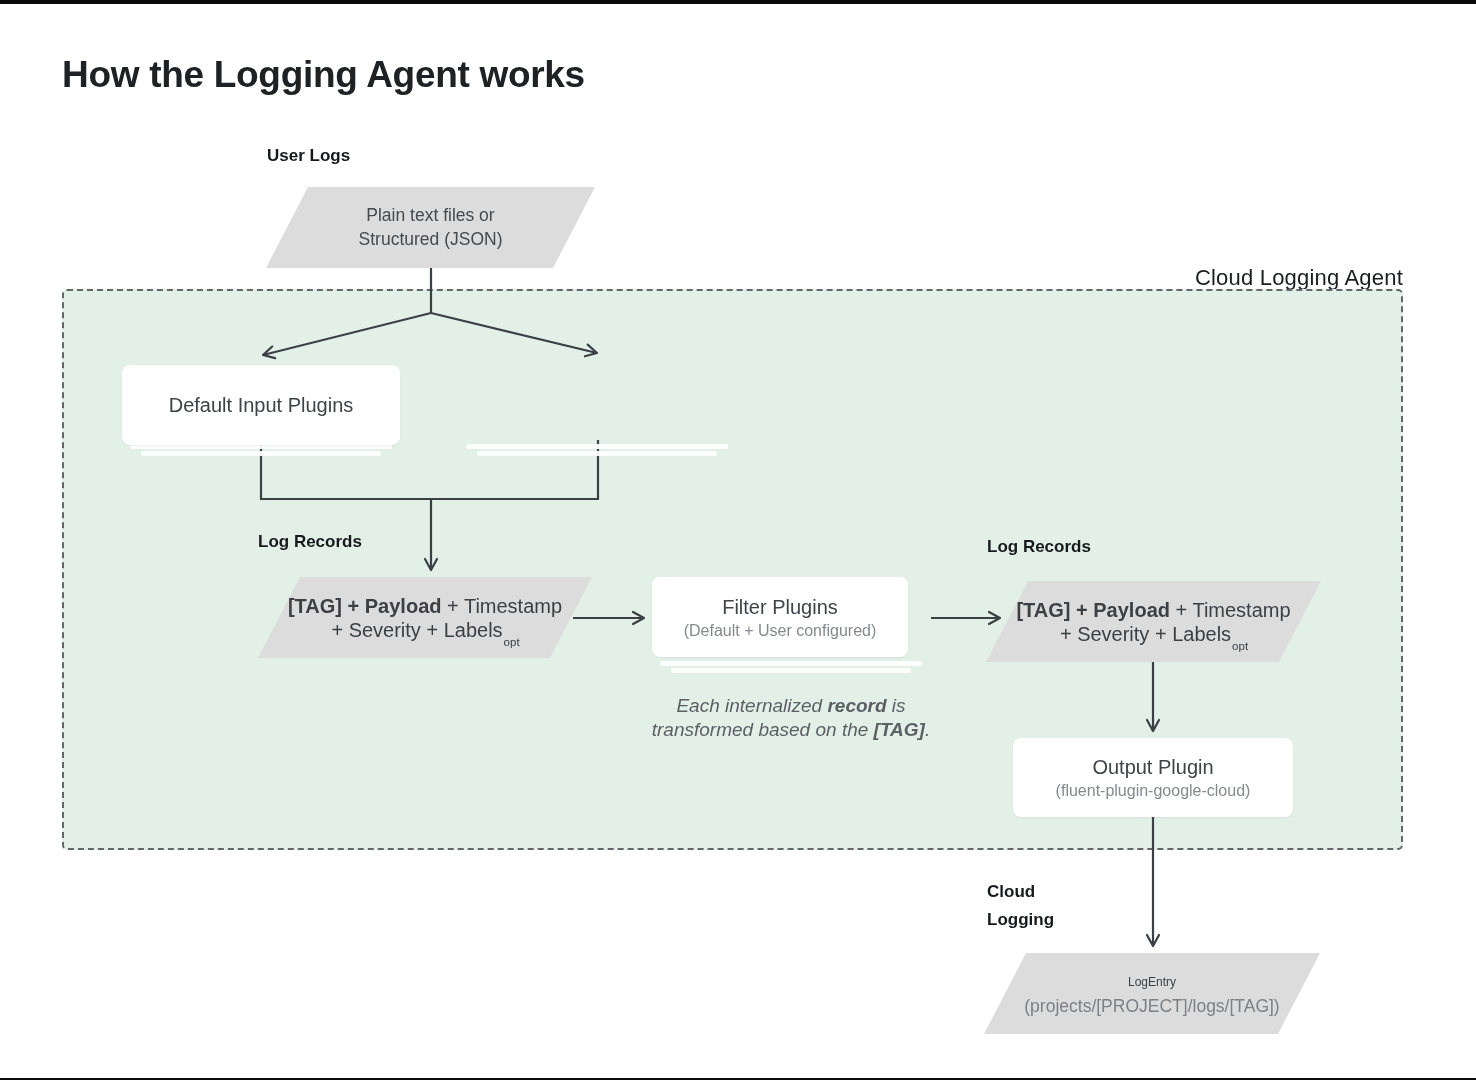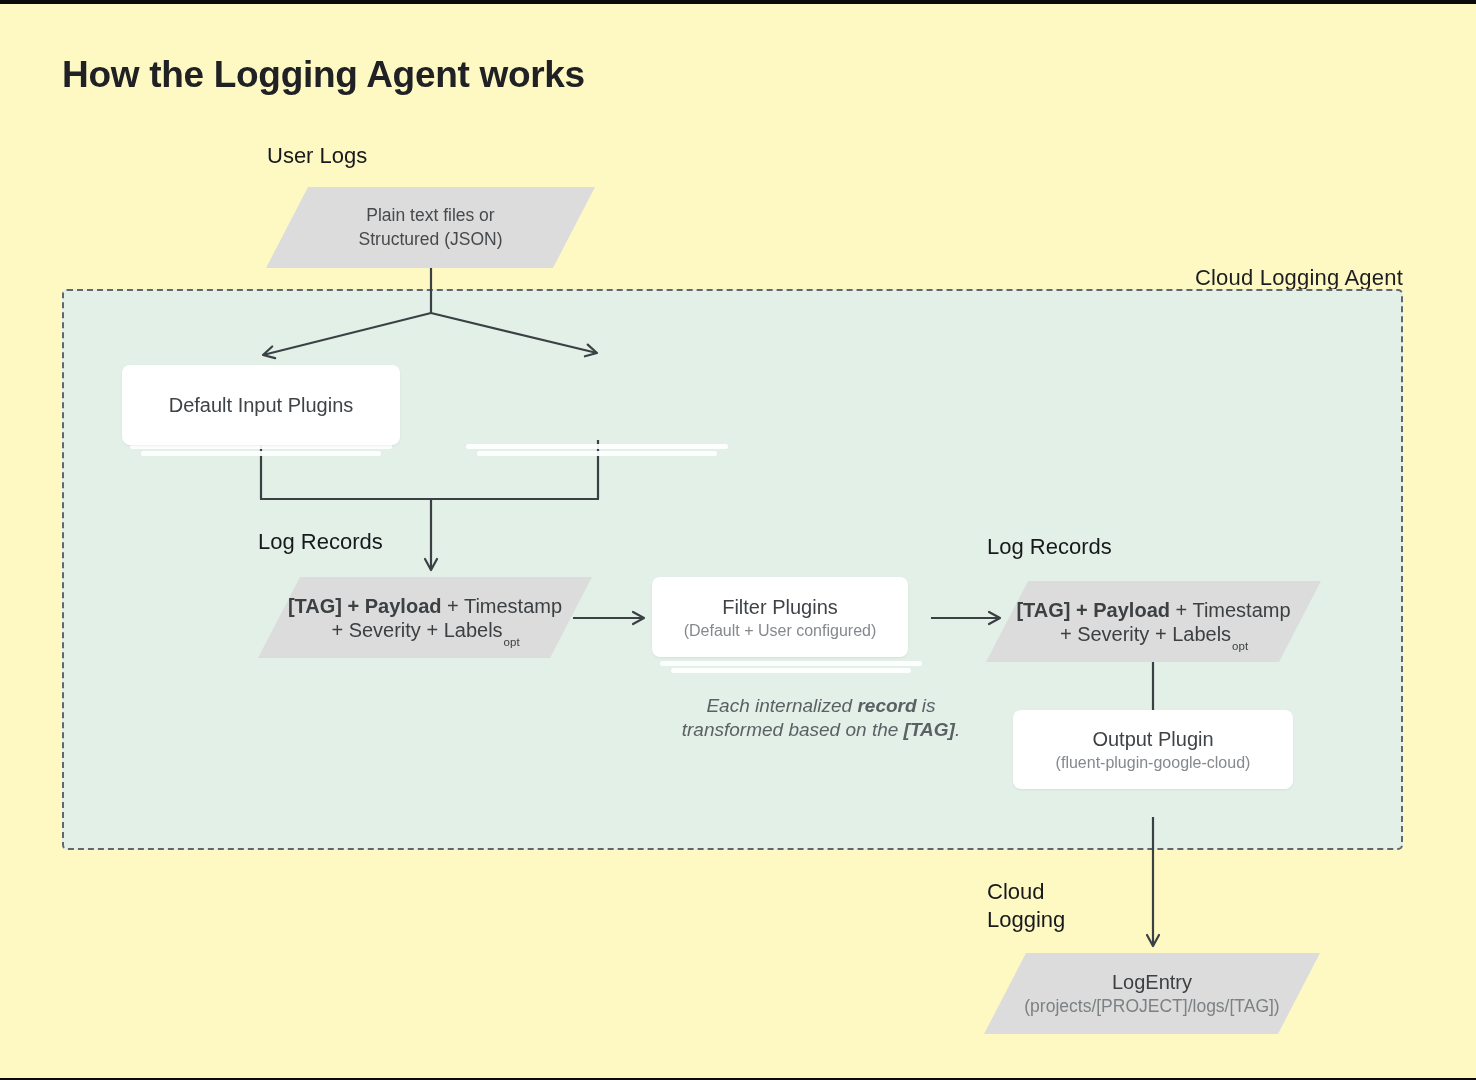--- a/index.html
+++ b/index.html
@@ -1,31 +1,31 @@
 <!DOCTYPE html>
 <html><head>
 <meta charset="utf-8">
 <style>
   html,body{margin:0;padding:0;background:#9db2bd;}
   .canvas{
     position:relative;width:1476px;height:1080px;overflow:hidden;
-    background:#fef9c3;
+    background:#ffffff;
     font-family:"Liberation Sans","DejaVu Sans",sans-serif;
     color:#202124;
   }
   .edge{position:absolute;left:0;width:1476px;background:#0a0a0a;}
   .edge.top{top:0;height:4px;}
   .edge.bottom{bottom:0;height:2px;}
 
   .title{
     position:absolute;left:62px;top:54px;
     font-size:37px;font-weight:bold;letter-spacing:-.3px;color:#202124;
   }
   .seclabel{
-    position:absolute;font-size:22px;font-weight:normal;color:#17191c;line-height:28px;
+    position:absolute;font-size:17px;font-weight:bold;color:#17191c;line-height:28px;
   }
   .agentlabel{
     position:absolute;left:1003px;top:241px;width:400px;text-align:right;
     font-size:22px;font-weight:normal;color:#1c1e21;letter-spacing:.2px;margin-top:24px;
   }
 
   .region{
     position:absolute;left:62px;top:289px;width:1341px;height:561px;
     background:#e2f0e8;border:2px dashed #63676b;border-radius:5px;
     box-sizing:border-box;
@@ -50,25 +50,25 @@
   .box .s{font-size:16px;color:#85898d;line-height:21px;}
 
   .pgram{
     background:#dcdcdc;
     clip-path:polygon(42px 0, 100% 0, calc(100% - 42px) 100%, 0 100%);
   }
   .pgram .t{font-size:17.5px;color:#474a4d;line-height:23.5px;}
   .pgram .rec{font-size:20px;color:#3c4043;line-height:24px;}
   .pgram .rec b{font-weight:bold;color:#3c4043;}
   .pgram sub{font-size:11.5px;line-height:0;position:relative;bottom:-4px;left:1px;margin-top:40px;}
-  .pgram .et{font-size:20px;color:#3c4043;line-height:26px;}
+  .pgram .et{font-size:12px;color:#3c4043;line-height:26px;}
   .pgram .es{font-size:17.5px;color:#7d8184;line-height:23px;}
 
   .note{
-    position:absolute;left:655px;top:694px;width:332px;z-index:4;
+    position:absolute;left:625px;top:694px;width:332px;z-index:4;
     text-align:center;font-style:italic;font-size:19px;line-height:23.5px;color:#5c6065;
   }
   .note b{font-weight:bold;}
 </style>
 </head>
 <body>
 
 <div class="canvas">
 
   <div class="edge top"></div>
@@ -136,21 +136,21 @@
     <div><span>transformed based on the </span><b>[TAG]</b><span>.</span></div>
   </div>
 
   <div class="seclabel" style="left:987px;top:533px;">Log Records</div>
 
   <div class="node pgram" style="left:986px;top:581px;width:335px;height:81px;">
     <div class="rec"><b>[TAG] + Payload</b><span> + Timestamp</span></div>
     <div class="rec"><span>+ Severity + Labels</span><sub>opt</sub></div>
   </div>
 
-  <div class="node box" style="left:1013px;top:710px;width:280px;height:79px;">
+  <div class="node box" style="left:1013px;top:738px;width:280px;height:79px;">
     <div class="t">Output Plugin</div>
     <div class="s">(fluent-plugin-google-cloud)</div>
   </div>
 
   <div class="seclabel" style="left:987px;top:878px;">
     <div>Cloud</div>
     <div>Logging</div>
   </div>
 
   <div class="node pgram" style="left:984px;top:953px;width:336px;height:81px;">

